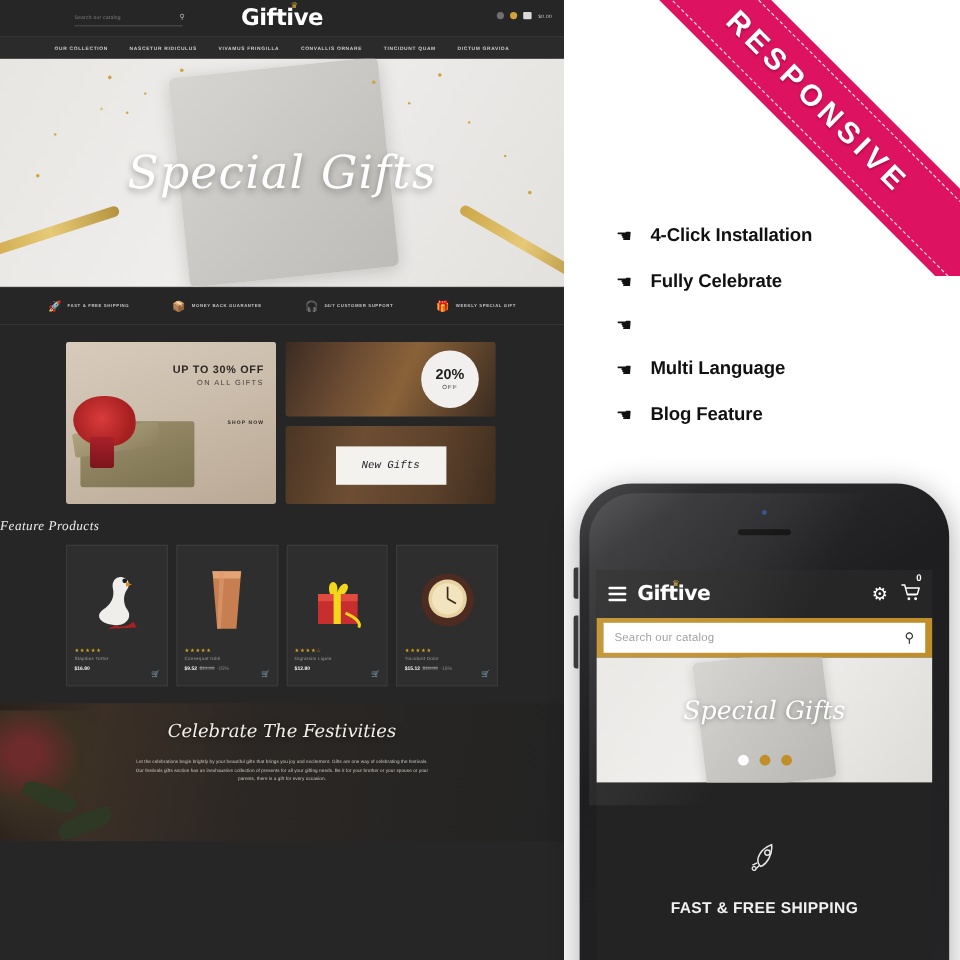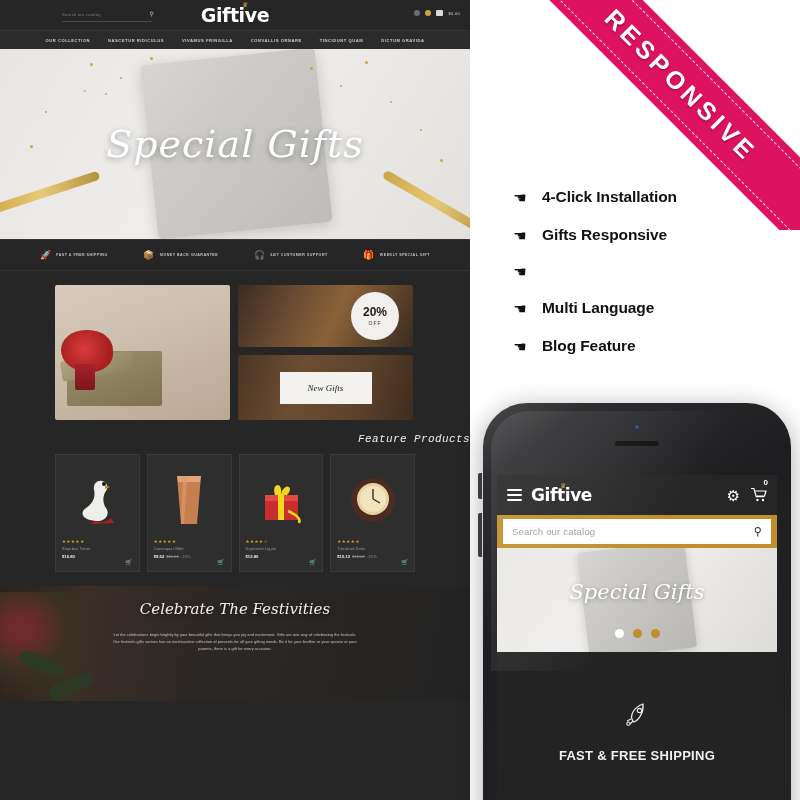--- a/index.html
+++ b/index.html
@@ -133,28 +133,28 @@
   .promo-r2 {
     height:65px; border-radius:2px; position:relative; overflow:hidden;
     background:linear-gradient(105deg,#4a3524 0%,#6d4e33 35%,#5c412b 70%,#3e2c1e 100%);
   }
   .newgifts-card {
     position:absolute; left:50%; top:50%; transform:translate(-50%,-50%);
     width:92px; height:32px; background:#f4f2ef;
     display:flex; align-items:center; justify-content:center;
   }
   .newgifts-card span {
+    font-family:Liberation Mono, monospace; font-style:italic;
+    font-size:9px; color:#20242b;
+  }
+
+  
+  .sec-title {
+    text-align:left; color:#efefef; font-size:11px;
     font-family:Liberation Serif, serif; font-style:italic;
-    font-size:9px; color:#20242b;
-  }
-
-  
-  .sec-title {
-    text-align:right; color:#efefef; font-size:11px;
-    font-family:Liberation Mono, monospace; font-style:italic;
     padding:13px 0 9px 0; letter-spacing:.4px;
   }
   .dk-products { padding:0 55px; display:flex; gap:7px; }
   .prod {
     flex:1; height:118px; background:#2e2e2e; border:1px solid #3a3a3a;
     position:relative; padding:6px;
   }
   .prod-img { height:78px; display:flex; align-items:center; justify-content:center; }
   .prod-stars { color:#d9a520; font-size:4.4px; letter-spacing:.6px; }
   .prod-name { font-size:3.8px; color:#9d9d9d; margin-top:3px; letter-spacing:.2px; }
@@ -355,20 +355,25 @@
       <span class="ic">🎁</span>
       <span class="tx">WEEKLY SPECIAL GIFT</span>
     </div>
   </div>
 
   <div class="dk-promos">
     <div class="promo-left">
       <div class="gift-box"></div>
       <div class="gift-lid"></div>
       <div class="gift-bow"></div>
+      <div class="pl-txt">
+        <div class="pl-h">UP TO 30% OFF</div>
+        <div class="pl-s">ON ALL GIFTS</div>
+        <div class="pl-b">SHOP NOW</div>
+      </div>
     </div>
     <div class="promo-right">
       <div class="promo-r1">
         <div class="circle20">
           <span class="n">20%</span>
           <span class="o">OFF</span>
         </div>
       </div>
       <div class="promo-r2">
         <div class="newgifts-card">
@@ -467,21 +472,21 @@
     </div>
   </div>
 
   <div class="features">
     <div class="feat">
       <span class="fi">☚</span>
       <span class="ft">4-Click Installation</span>
     </div>
     <div class="feat">
       <span class="fi">☚</span>
-      <span class="ft">Gifts Responsive</span>
+      <span class="ft">Fully Celebrate</span>
     </div>
     <div class="feat">
       <span class="fi">☚</span>
     </div>
     <div class="feat">
       <span class="fi">☚</span>
       <span class="ft">Multi Language</span>
     </div>
     <div class="feat">
       <span class="fi">☚</span>

